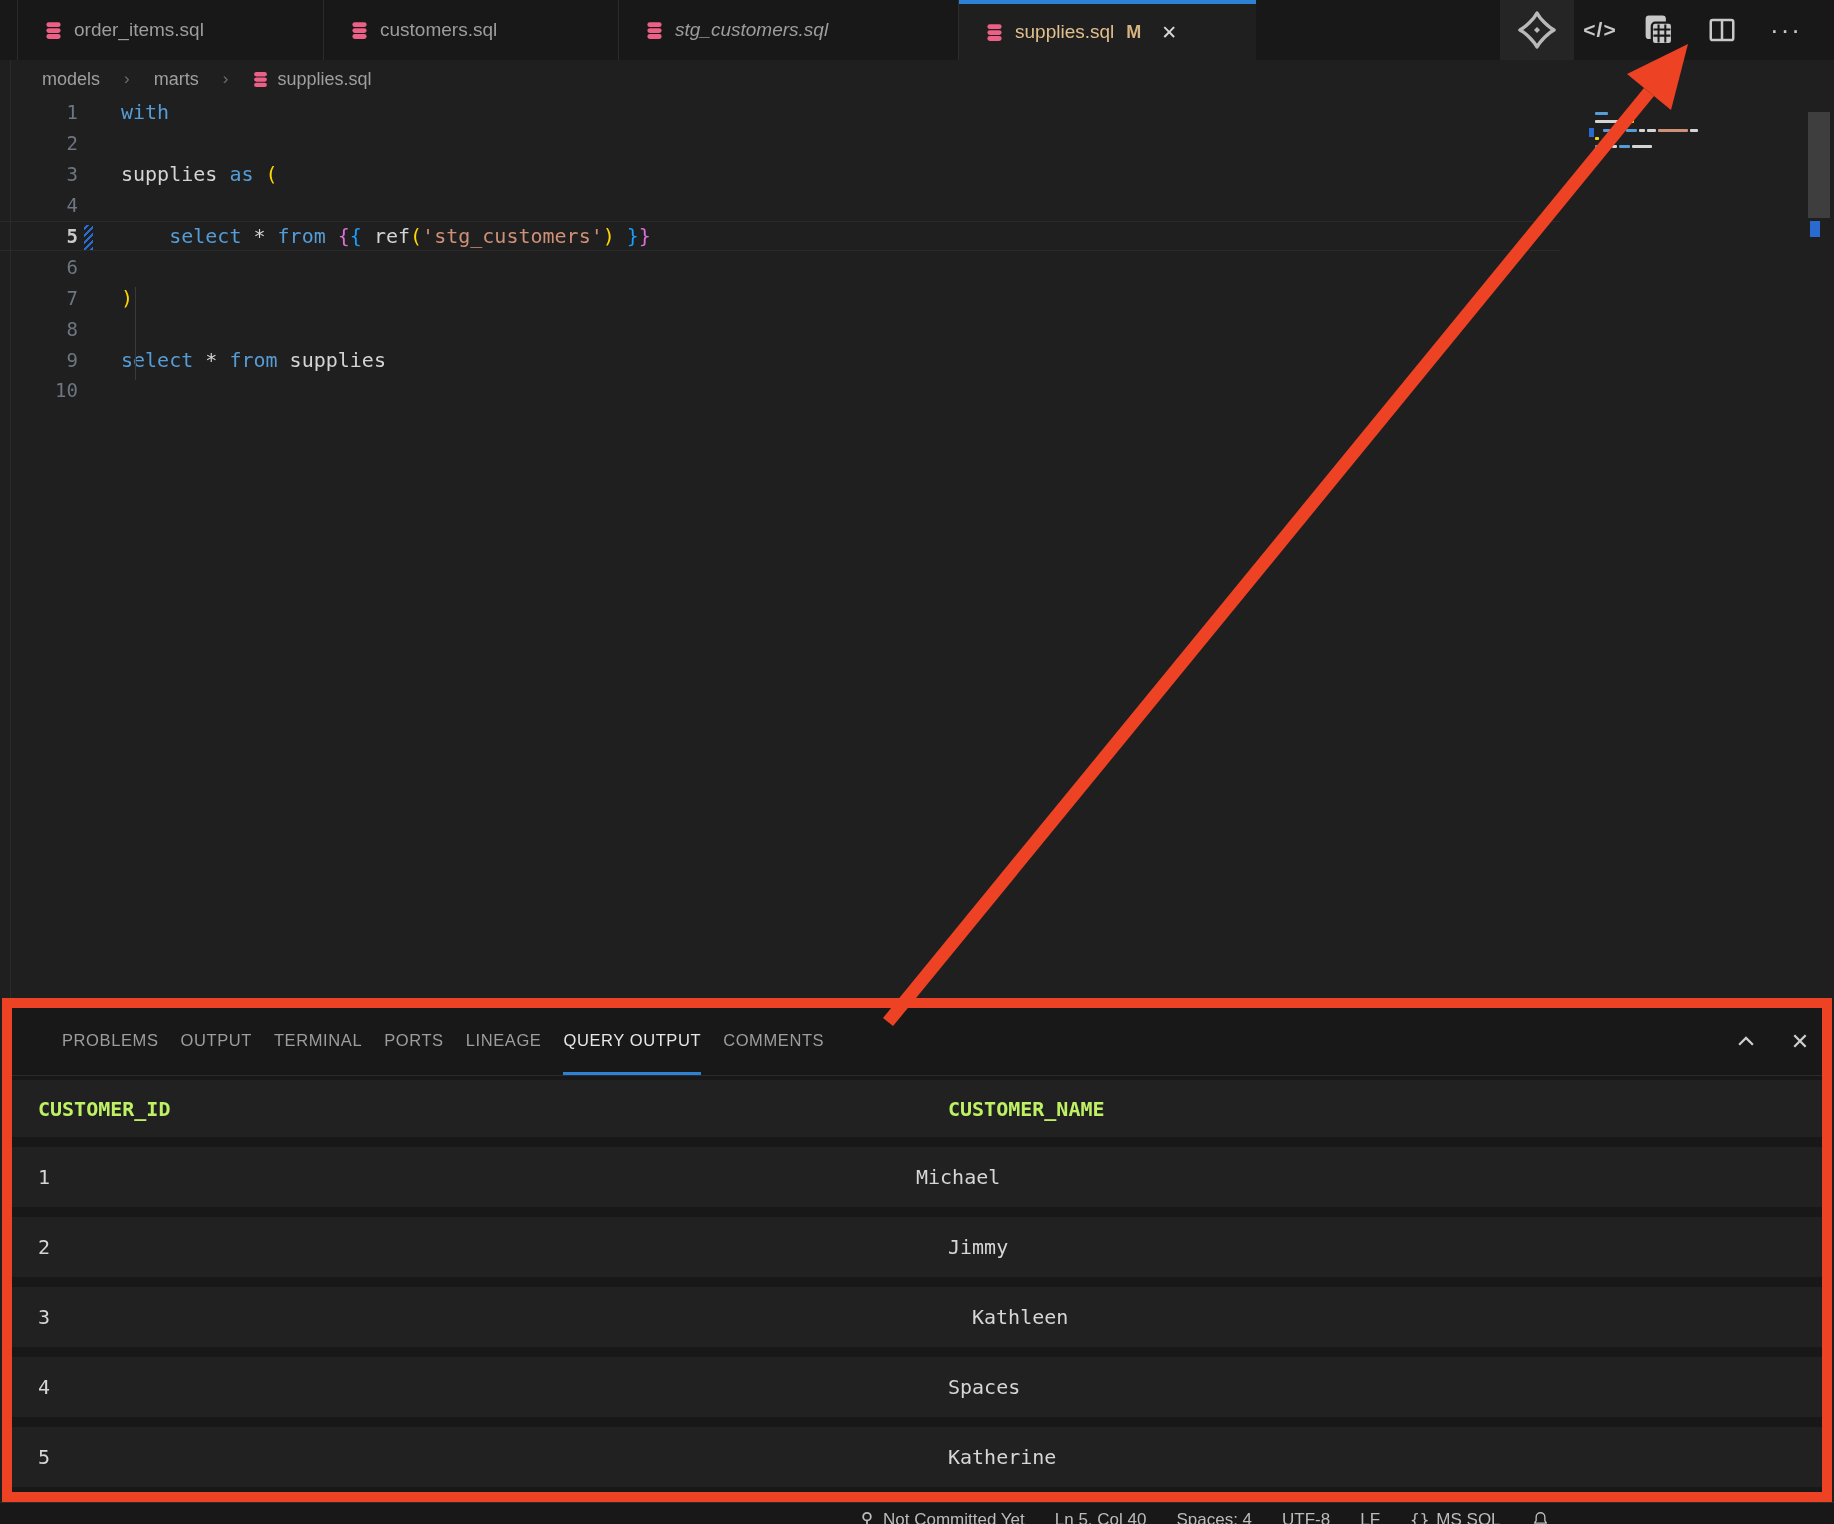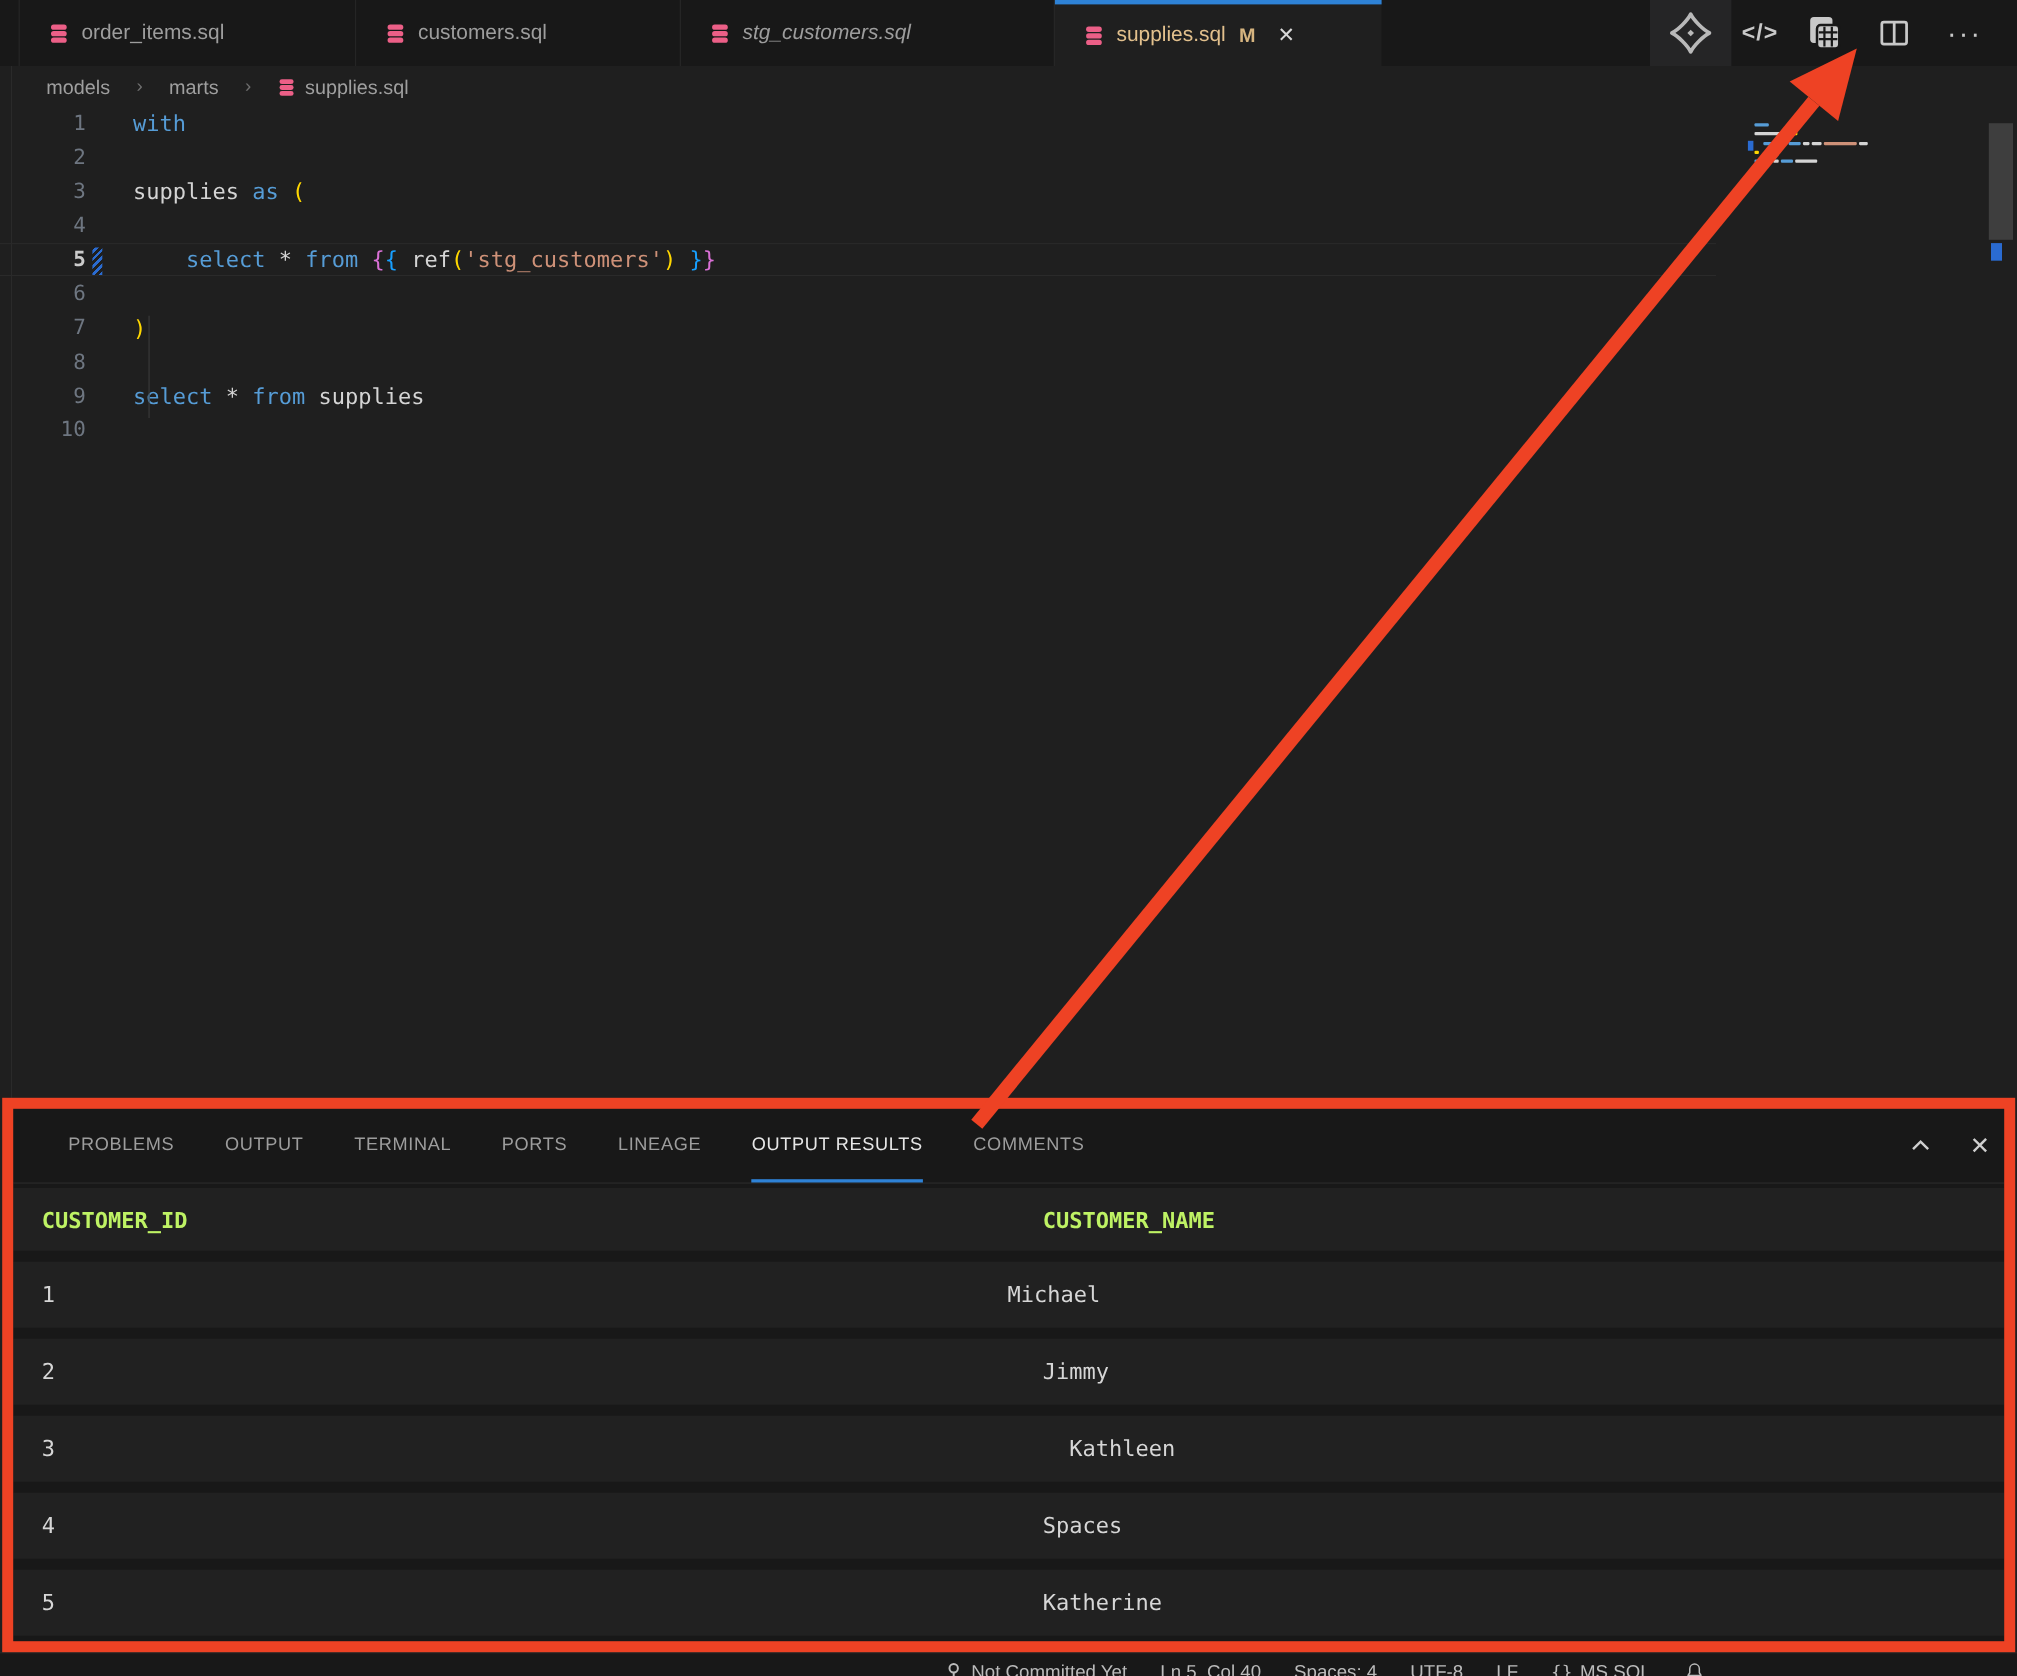--- a/index.html
+++ b/index.html
@@ -53,21 +53,21 @@
   #minimap{position:absolute;left:1589px;top:112px;width:110px;height:45px;cursor:pointer;}
   .mmrow{position:absolute;height:3px;display:flex;gap:2px;}
   .mmseg{height:3px;border-radius:1px;}
   #mm-mod{position:absolute;left:0px;top:16px;width:5px;height:9px;background:#2a6bd1;}
   #scroll-slider{position:absolute;left:1808px;top:112px;width:22px;height:106px;background:rgba(120,120,120,.35);cursor:pointer;}
   #overview-mod{position:absolute;left:1810px;top:221px;width:10px;height:16px;background:#2a6bd1;}
 
   
   #panel{position:absolute;left:12px;top:1008px;width:1810px;height:494px;background:#181818;}
   #ptabs{position:absolute;left:0;top:0;width:100%;height:68px;display:flex;align-items:stretch;
-         padding-left:50px;gap:46px;box-sizing:border-box;border-bottom:1px solid #2b2b2b;}
+         padding-left:50px;gap:22px;box-sizing:border-box;border-bottom:1px solid #2b2b2b;}
   .ptab{display:flex;align-items:center;font-size:16.5px;letter-spacing:.6px;color:#9d9d9d;
         border-bottom:3px solid transparent;box-sizing:border-box;cursor:pointer;white-space:nowrap;}
   .ptab.active{color:#e7e7e7;border-bottom-color:#2e82d6;}
   .pctl{position:absolute;top:0;height:68px;width:40px;display:flex;align-items:center;justify-content:center;cursor:pointer;color:#cfcfcf;}
   #panel-collapse{left:1714px;}
   #panel-close{left:1768px;font-size:22px;}
 
   #results-header{position:absolute;left:0;top:72px;width:100%;height:57px;background:#212121;}
   .hcell{position:absolute;top:0;height:57px;display:flex;align-items:center;
          font-family:"DejaVu Sans Mono",monospace;font-weight:bold;font-size:20px;color:#bef264;}
@@ -262,21 +262,21 @@
   <div id="scroll-slider"></div>
   <div id="overview-mod"></div>
 
   <div id="panel">
     <div id="ptabs">
       <div class="ptab">PROBLEMS</div>
       <div class="ptab">OUTPUT</div>
       <div class="ptab">TERMINAL</div>
       <div class="ptab">PORTS</div>
       <div class="ptab">LINEAGE</div>
-      <div class="ptab active">OUTPUT RESULTS</div>
+      <div class="ptab active">QUERY OUTPUT</div>
       <div class="ptab">COMMENTS</div>
     </div>
     <div class="pctl" id="panel-collapse">
       <svg width="22" height="22" viewBox="0 0 16 16">
           <polyline points="3,10 8,5 13,10" fill="none" stroke="#cfcfcf" stroke-width="1.6"></polyline>
         </svg>
     </div>
     <div class="pctl" id="panel-close">✕</div>
 
     <div id="results-header">

